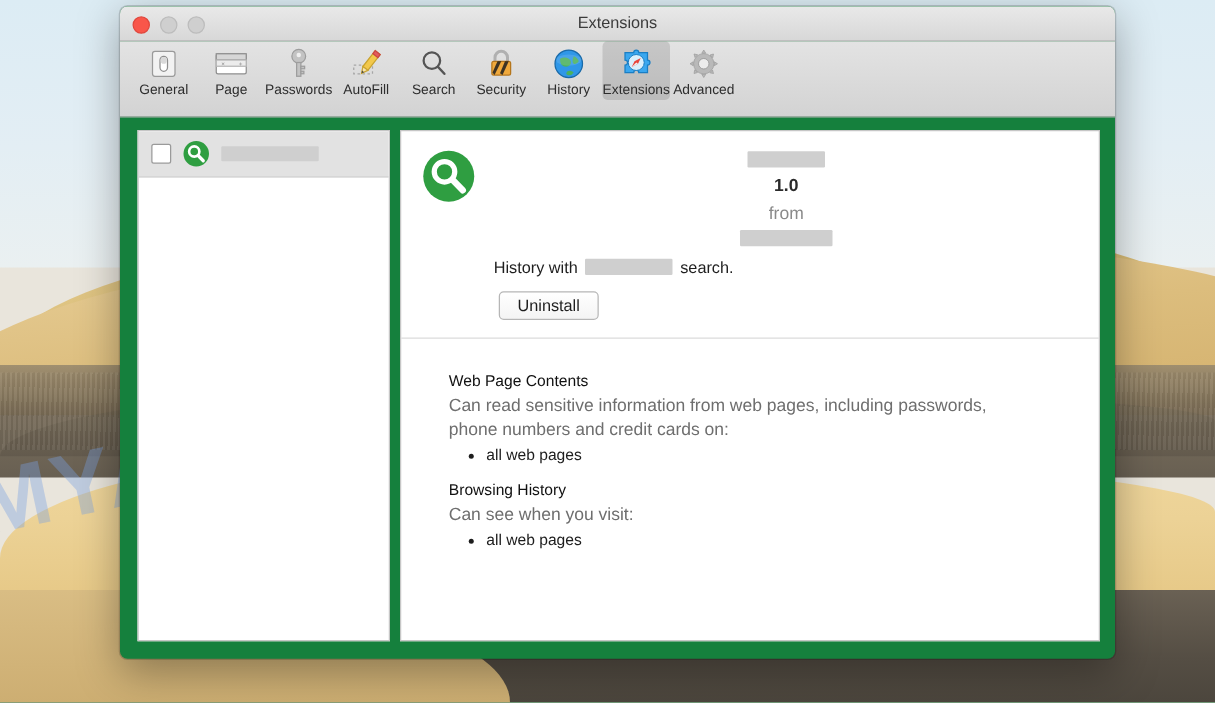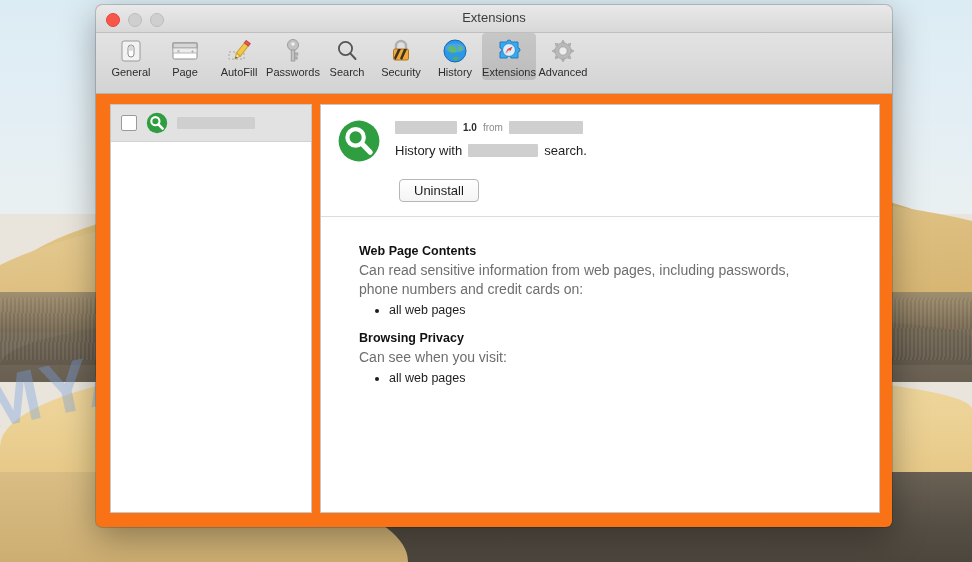--- a/index.html
+++ b/index.html
@@ -44,21 +44,21 @@
     font-family:"Liberation Sans", sans-serif;
     font-size:72px;font-weight:bold;letter-spacing:2px;
     color:rgba(120,160,225,.38);
     white-space:nowrap;pointer-events:none;
     text-align:left;
   }
 
   
   #window{
     position:absolute;left:96px;top:5px;width:796px;height:522px;
-    background:#f97316;border-radius:6px;
+    background:#15803d;border-radius:6px;
     box-shadow:0 10px 34px rgba(0,0,0,.34), 0 0 0 1px rgba(0,0,0,.16);
     overflow:hidden;
     display:flex;flex-direction:column;
   }
 
   
   #titlebar{
     height:27px;flex:0 0 27px;position:relative;
     background:linear-gradient(#e9e9e9,#d8d8d8);
     border-bottom:1px solid #bfbfbf;
@@ -104,35 +104,35 @@
     border-radius:2px;flex:0 0 14px;
   }
   .redact{background:#cfcfcf;border-radius:1px;display:inline-block;vertical-align:middle;}
 
   #detail{
     flex:1;background:#fff;border:1px solid #c6c6c6;box-sizing:border-box;
     display:flex;flex-direction:column;
   }
   #detail-head{padding:14px 16px 12px 16px;display:flex;gap:14px;}
   #detail-head .txt{flex:1;padding-top:2px;}
-  .line1{font-size:10px;color:#2b2b2b;display:flex;align-items:center;gap:6px;}
+  .line1{font-size:14px;color:#2b2b2b;display:flex;align-items:center;gap:6px;flex-direction:column;}
   .ver{font-weight:bold;}
   .from{color:#8a8a8a;}
   .line2{font-size:13px;color:#1e1e1e;margin-top:9px;display:flex;align-items:center;gap:6px;}
   #uninstall-wrap{padding:0 0 14px 78px;}
   #uninstall{
     font-family:"Liberation Sans", sans-serif;font-size:13px;color:#1d1d1d;
     background:linear-gradient(#ffffff,#f4f4f4);
     border:1px solid #b6b6b6;border-radius:4px;padding:3px 14px;cursor:default;
   }
   #sep{height:1px;background:#dcdcdc;margin:0;}
   #perm{padding:13px 16px 10px 14px;font-size:12.5px;color:#1d1d1d;}
   .perm-title{display:flex;align-items:center;gap:3px;}
   .perm-group{margin-left:24px;margin-top:14px;}
-  .perm-h{font-weight:bold;font-size:12.5px;color:#111;}
+  .perm-h{font-weight:normal;font-size:12.5px;color:#111;}
   .perm-d{color:#6e6e6e;font-size:14px;margin-top:3px;line-height:1.35;max-width:432px;}
   .perm-ul{margin:4px 0 0 0;padding-left:30px;}
   .perm-ul li{color:#1d1d1d;font-size:12.5px;margin-top:2px;}
 </style>
 </head>
 <body>
 
 <div id="desktop">
   <div class="sky"></div>
   <div class="dune-far"></div>
@@ -179,44 +179,44 @@
           <rect x="2" y="10" width="24" height="5" fill="#ececec" stroke="#b5b5b5"></rect>
           <text x="6" y="14.5" font-size="5" fill="#8a8a8a" font-family="Liberation Sans">×</text>
           <text x="20" y="14.5" font-size="5" fill="#8a8a8a" font-family="Liberation Sans">+</text>
         </svg>
       </div>
       <div class="tb-label">Page</div>
     </div>
 
     <div class="tb-item">
       <div class="tb-icon">
+        <svg width="24" height="26" viewBox="0 0 24 26">
+          <circle cx="12" cy="7" r="5.5" fill="#c3c3c3" stroke="#9d9d9d"></circle>
+          <circle cx="12" cy="6" r="1.8" fill="#efefef"></circle>
+          <rect x="10.3" y="12" width="3.4" height="11" fill="#c3c3c3" stroke="#9d9d9d"></rect>
+          <rect x="13.7" y="15" width="3" height="2" fill="#c3c3c3" stroke="#9d9d9d"></rect>
+          <rect x="13.7" y="19" width="2.4" height="2" fill="#c3c3c3" stroke="#9d9d9d"></rect>
+        </svg>
+      </div>
+      <div class="tb-label">Passwords</div>
+    </div>
+
+    <div class="tb-item">
+      <div class="tb-icon">
         <svg width="28" height="26" viewBox="0 0 28 26">
           <rect x="4" y="14" width="15" height="7" fill="none" stroke="#a6a6a6" stroke-dasharray="2 2"></rect>
           <g transform="rotate(38 17 12)">
             <rect x="14.5" y="2" width="5" height="16" fill="#f2c84b" stroke="#c9a32f"></rect>
             <rect x="14.5" y="2" width="5" height="3" fill="#e25c5c" stroke="#c44"></rect>
             <polygon points="14.5,18 19.5,18 17,23" fill="#f6e3b0" stroke="#c9a32f"></polygon>
             <polygon points="16,21 18,21 17,23" fill="#4a4a4a"></polygon>
           </g>
         </svg>
       </div>
       <div class="tb-label">AutoFill</div>
-    </div>
-
-    <div class="tb-item">
-      <div class="tb-icon">
-        <svg width="24" height="26" viewBox="0 0 24 26">
-          <circle cx="12" cy="7" r="5.5" fill="#c3c3c3" stroke="#9d9d9d"></circle>
-          <circle cx="12" cy="6" r="1.8" fill="#efefef"></circle>
-          <rect x="10.3" y="12" width="3.4" height="11" fill="#c3c3c3" stroke="#9d9d9d"></rect>
-          <rect x="13.7" y="15" width="3" height="2" fill="#c3c3c3" stroke="#9d9d9d"></rect>
-          <rect x="13.7" y="19" width="2.4" height="2" fill="#c3c3c3" stroke="#9d9d9d"></rect>
-        </svg>
-      </div>
-      <div class="tb-label">Passwords</div>
     </div>
 
     <div class="tb-item">
       <div class="tb-icon">
         <svg width="26" height="26" viewBox="0 0 26 26">
           <circle cx="11.5" cy="10.5" r="6.6" fill="none" stroke="#555" stroke-width="1.8"></circle>
           <line x1="16.3" y1="15.4" x2="21.5" y2="21" stroke="#555" stroke-width="2" stroke-linecap="round"></line>
         </svg>
       </div>
       <div class="tb-label">Search</div>
@@ -330,21 +330,21 @@
 
         <div class="perm-group">
           <div class="perm-h">Web Page Contents</div>
           <div class="perm-d">Can read sensitive information from web pages, including passwords, phone numbers and credit cards on:</div>
           <ul class="perm-ul">
             <li>all web pages</li>
           </ul>
         </div>
 
         <div class="perm-group">
-          <div class="perm-h">Browsing Privacy</div>
+          <div class="perm-h">Browsing History</div>
           <div class="perm-d">Can see when you visit:</div>
           <ul class="perm-ul">
             <li>all web pages</li>
           </ul>
         </div>
       </div>
 
     </div>
   </div>
 </div>

